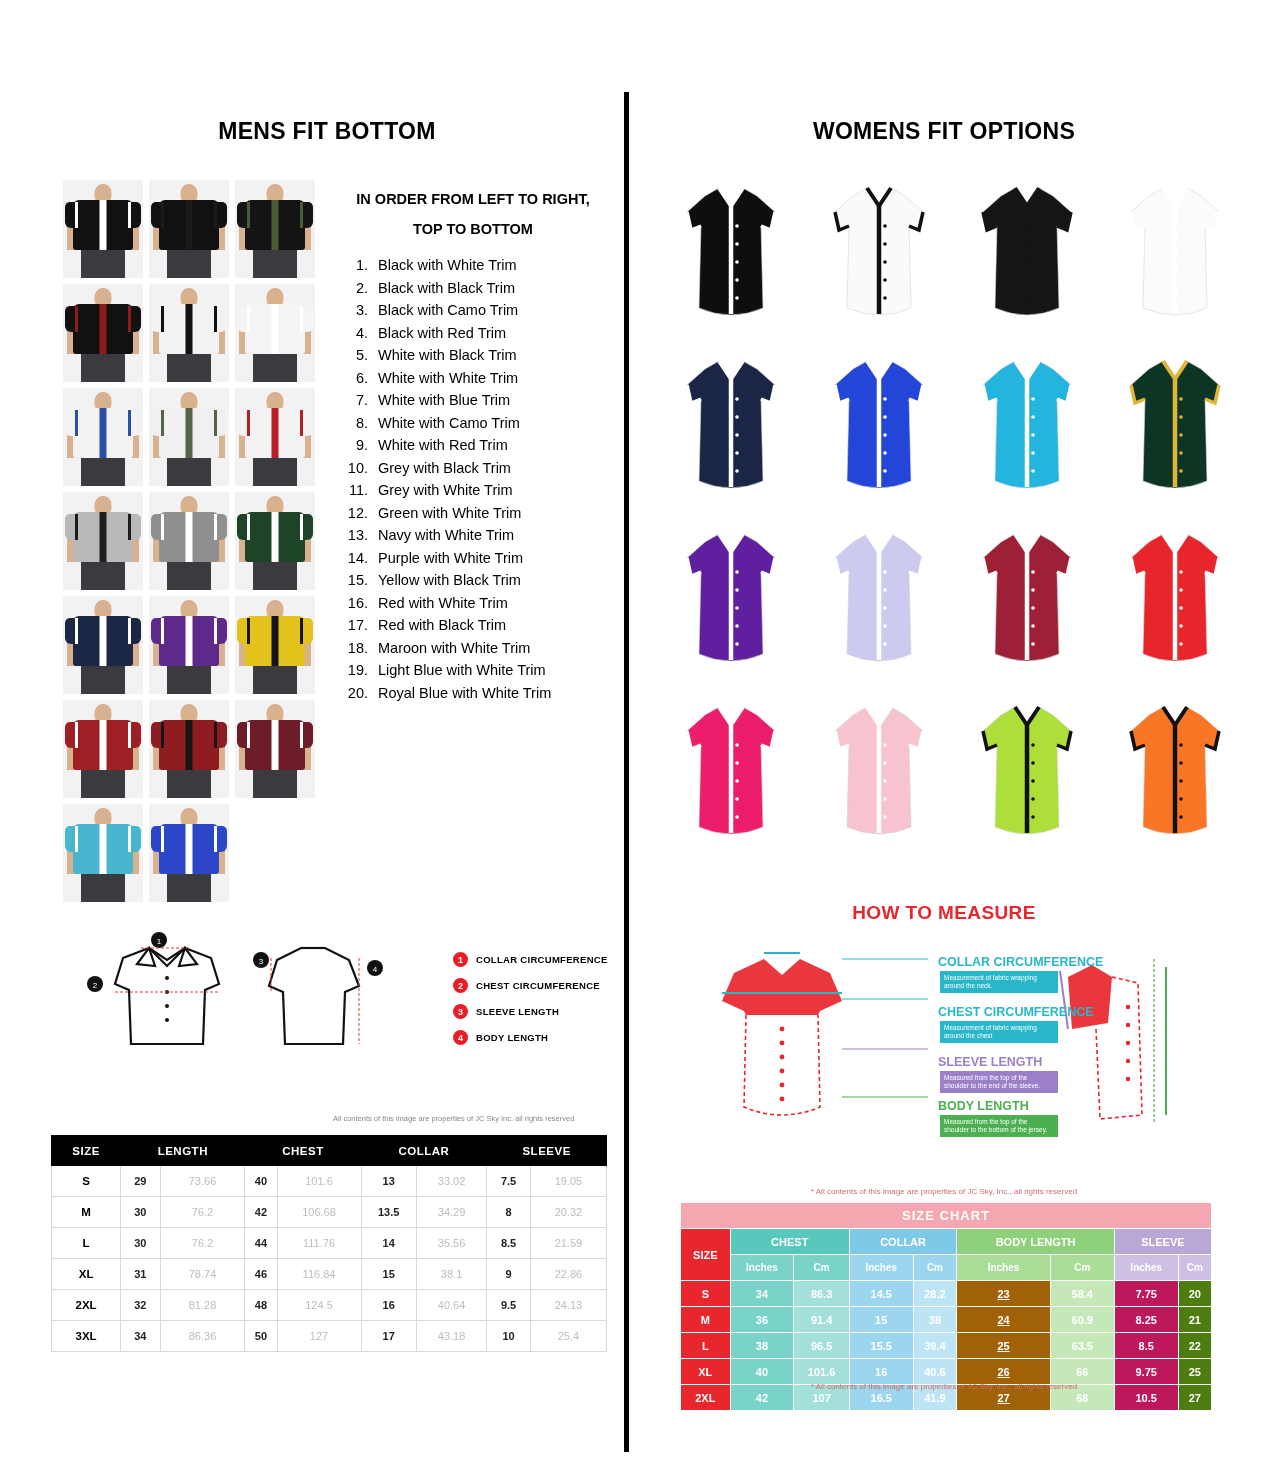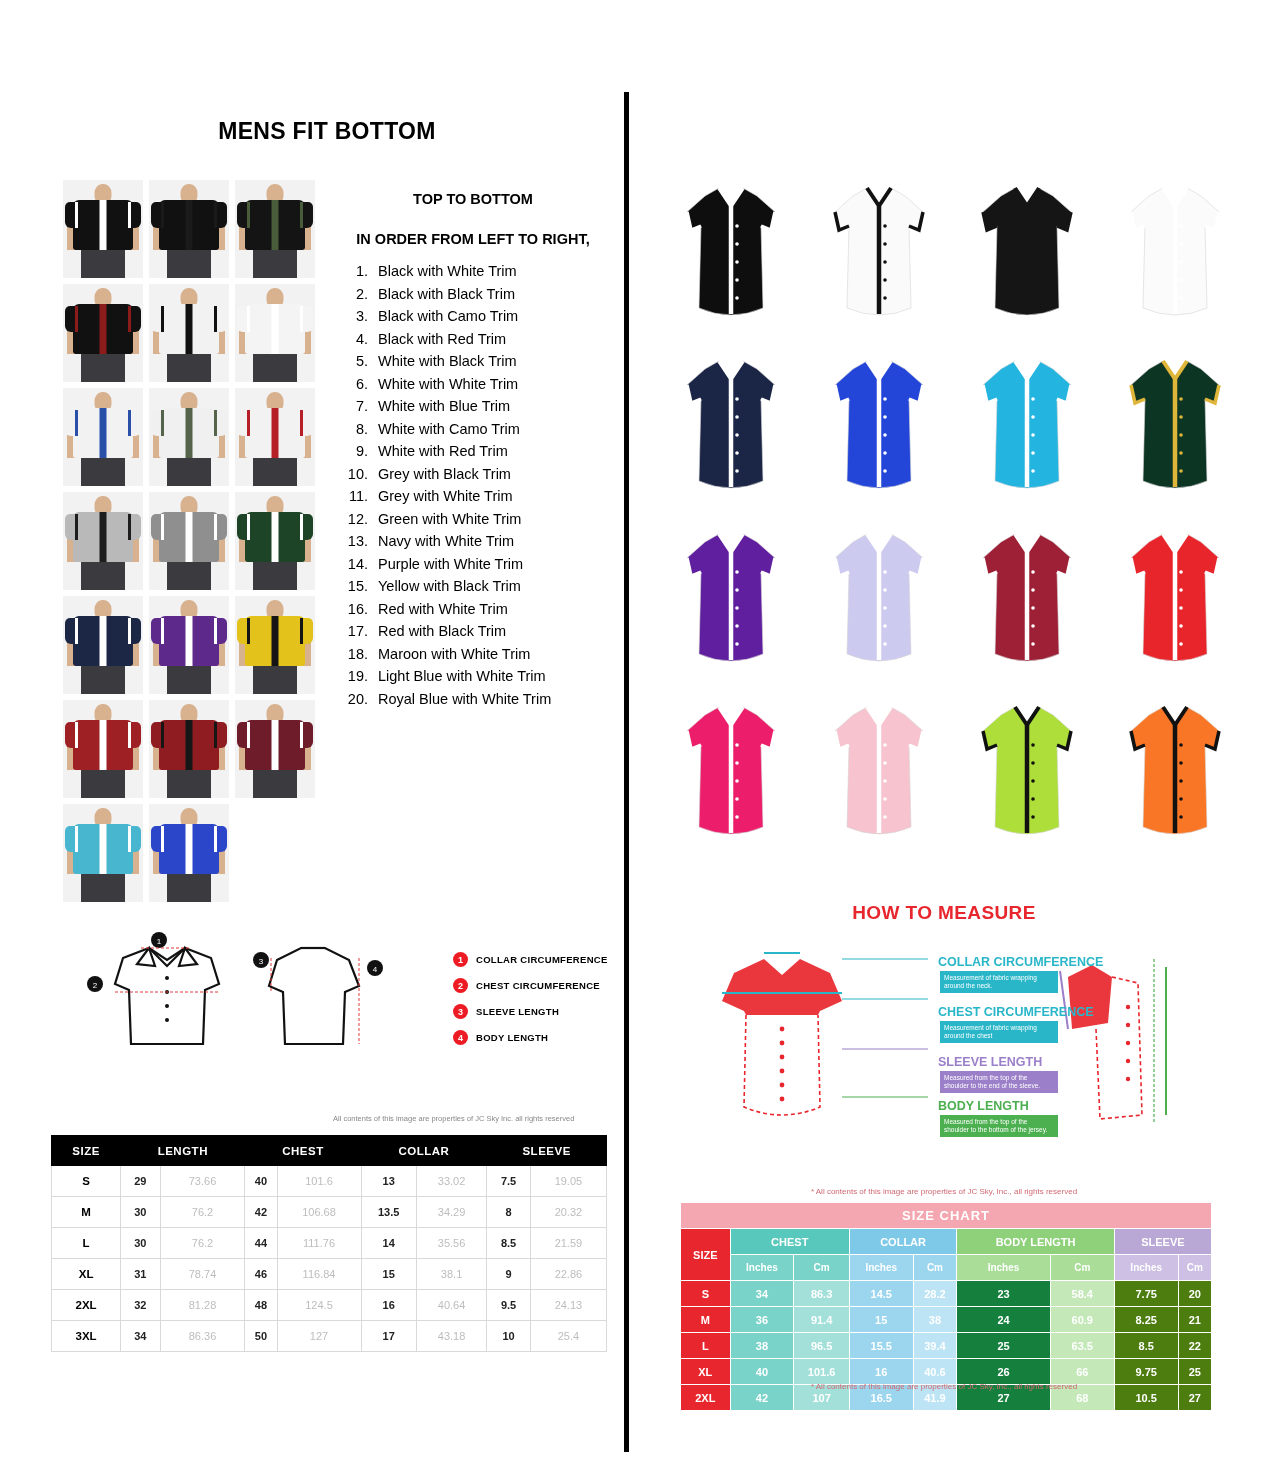--- a/index.html
+++ b/index.html
@@ -193,22 +193,22 @@
   .wt-group-collar { background: #7ec8e8; }
   .wt-group-body { background: #8fd17a; }
   .wt-group-sleeve { background: #b9a7d6; }
   .wt-unit-chest { background: #7ad3c9; font-size: 10px; }
   .wt-unit-collar { background: #9bd6ee; font-size: 10px; }
   .wt-unit-body { background: #a9dd98; font-size: 10px; }
   .wt-unit-sleeve { background: #cdc0e4; font-size: 10px; }
   .wt-size { background: #e8262e; }
   .wt-c1 { background: #7ad3c9; } .wt-c2 { background: #a3e0d9; }
   .wt-c3 { background: #9bd6ee; } .wt-c4 { background: #bde4f5; }
-  .wt-c5 { background: #15803d; } .wt-c6 { background: #c4e8b8; }
-  .wt-c7 { background: #4d7c0f; } .wt-c8 { background: #4d7c0f; }
+  .wt-c5 { background: #a16207; text-decoration: underline; } .wt-c6 { background: #c4e8b8; }
+  .wt-c7 { background: #be185d; } .wt-c8 { background: #4d7c0f; }
   .copyright-right-bottom {
     position: absolute; left: 0; top: 1290px; width: 100%;
     text-align: center; font-size: 8px; color: #d06a72;
   }
 </style>
 </head>
 <body>
 
 <div id="page">
 
@@ -453,22 +453,22 @@
             <div class="head"></div>
             <div class="jersey" style="background:#2b46c9"></div>
             <div class="sleeve-l" style="background:#2b46c9;border-right:3px solid #ffffff"></div>
             <div class="sleeve-r" style="background:#2b46c9;border-left:3px solid #ffffff"></div>
             <div class="placket" style="background:#ffffff"></div>
           </div>
         </div>
       </div>
 
     <div class="legend">
+      <div class="legend-title">IN ORDER FROM LEFT TO RIGHT,</div>
       <div class="legend-title second">TOP TO BOTTOM</div>
-      <div class="legend-title">IN ORDER FROM LEFT TO RIGHT,</div>
       <ol id="mens-legend-list">
           <li>Black with White Trim</li>
           <li>Black with Black Trim</li>
           <li>Black with Camo Trim</li>
           <li>Black with Red Trim</li>
           <li>White with Black Trim</li>
           <li>White with White Trim</li>
           <li>White with Blue Trim</li>
           <li>White with Camo Trim</li>
           <li>White with Red Trim</li>
@@ -619,20 +619,21 @@
             <td class="in-cell">10</td>
             <td class="cm-cell">25.4</td>
           </tr>
         </tbody>
     </table>
   </div>
 
   <div class="divider"></div>
 
   <div class="panel-right">
+    <div class="panel-heading">WOMENS FIT OPTIONS</div>
 
     <div class="womens-grid" id="womens-grid">
         <div class="w-cell">
           <svg class="w-jersey" viewBox="0 0 112 150">
             <path d="M30 14 L44 6 L56 22 L68 6 L82 14 L100 30 L96 48 L86 44 L88 126 Q56 140 24 126 L26 44 L16 48 L12 30 Z" fill="#0e0e0e" stroke="#d5d5d5" stroke-width="0.6"></path>
             <path d="M44 6 L56 24 L68 6" fill="none" stroke="#ffffff" stroke-width="4"></path>
             <path d="M56 24 L56 132" stroke="#ffffff" stroke-width="4.5"></path>
             <path d="M100 30 L96 48 L86 44" fill="none" stroke="#ffffff" stroke-width="3.5"></path>
             <path d="M12 30 L16 48 L26 44" fill="none" stroke="#ffffff" stroke-width="3.5"></path>
             <g fill="#ffffff">

